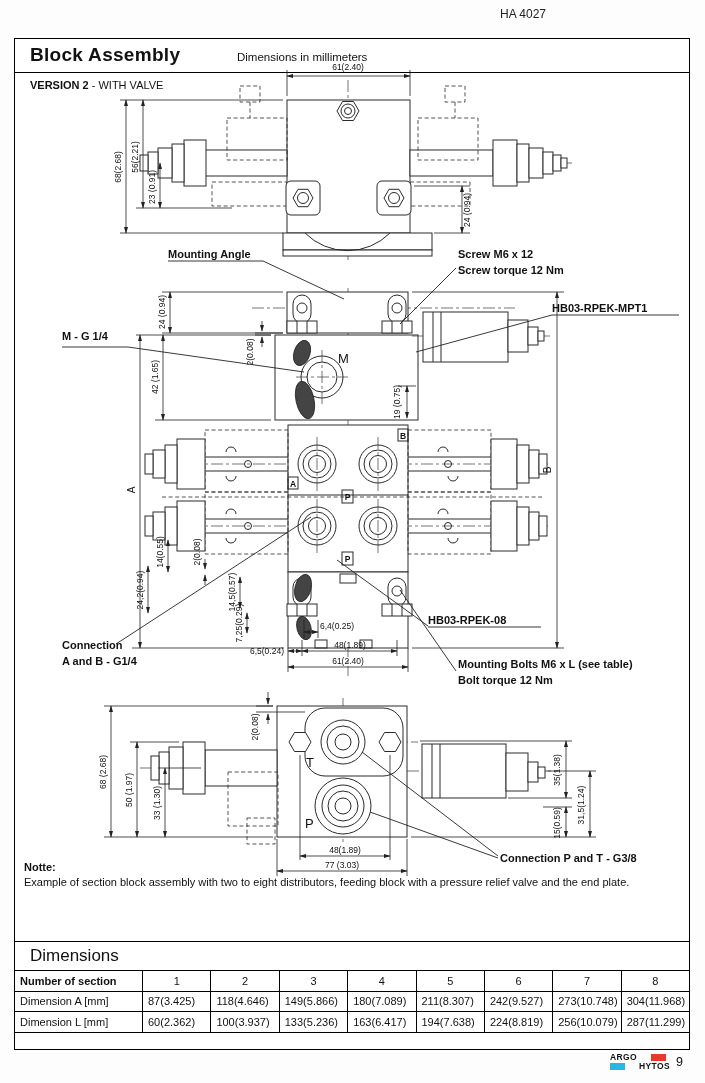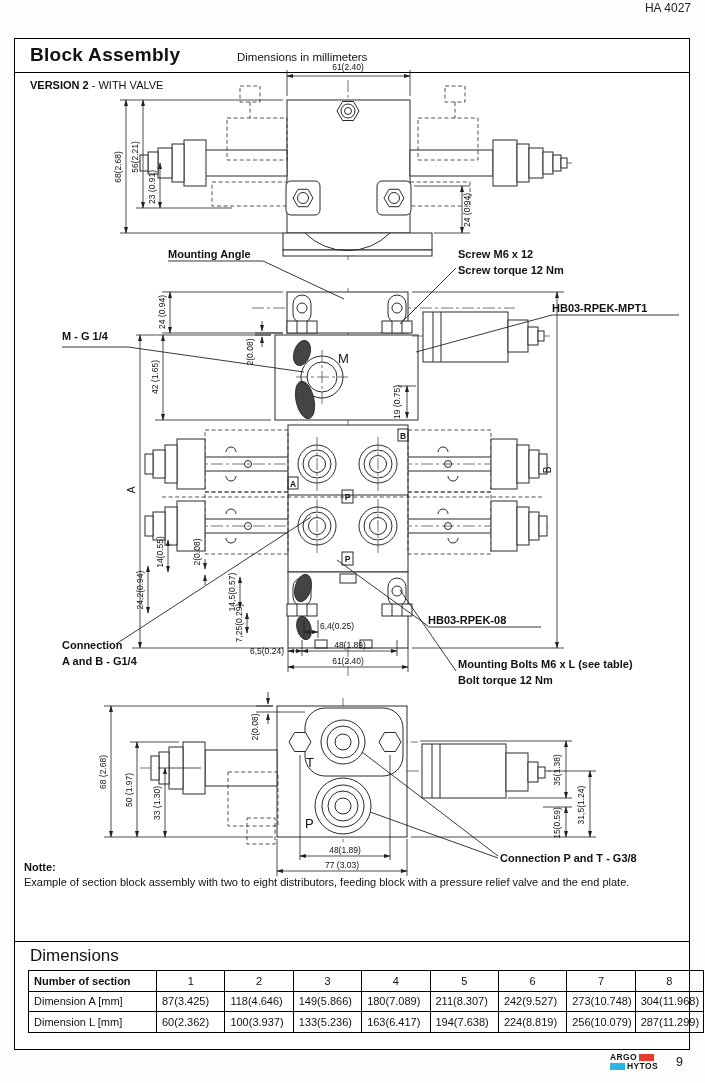--- a/index.html
+++ b/index.html
@@ -1,36 +1,36 @@
 <!DOCTYPE html>
 <html><head>
 <meta charset="utf-8">
 <style>
   html,body{margin:0;padding:0;}
   body{width:705px;height:1083px;position:relative;background:#fdfdfd;
        font-family:"Liberation Sans",sans-serif;color:#111;overflow:hidden;}
   .abs{position:absolute;}
-  #doc-ref{left:500px;top:1px;width:191px;text-align:right;font-size:12px;color:#222;}
+  #doc-ref{left:500px;top:7px;width:191px;text-align:left;font-size:12px;color:#222;}
   #outer-box{left:14px;top:38px;width:674px;height:1010px;border:1.6px solid #000;background:#fff;}
   #hdr-title{left:30px;top:44px;font-size:19px;font-weight:bold;letter-spacing:.3px;}
   #hdr-units{left:237px;top:51px;font-size:11.5px;}
   #hdr-line{left:14px;top:72px;width:675px;border-top:1.6px solid #000;height:0;}
   #version{left:30px;top:79px;font-size:11px;}
   #version b{font-weight:bold;}
   #note{left:24px;top:860px;width:655px;font-size:11px;line-height:15px;}
   #note .lbl{font-weight:bold;}
   #sec-line{left:14px;top:941px;width:675px;border-top:1.6px solid #000;height:0;}
   #dims-title{left:30px;top:946px;font-size:17px;font-weight:normal;}
-  #dims-table{left:28px;top:970px;width:676px;border-collapse:collapse;table-layout:fixed;}
+  #dims-table{left:14px;top:970px;width:676px;border-collapse:collapse;table-layout:fixed;}
   #dims-table td{border:1.2px solid #000;font-size:11px;height:17.5px;padding:1px 5px;white-space:nowrap;overflow:hidden;}
   #dims-table col.c0{width:128px;}
   #dims-table .hd{font-weight:bold;}
   #dims-table .num{text-align:center;}
   #logo{left:610px;top:1053px;font-size:8.5px;font-weight:bold;line-height:8px;letter-spacing:.4px;}
-  #logo .r1,#logo .r2{display:flex;align-items:center;gap:2px;}
+  #logo .r1,#logo .r2{display:flex;align-items:center;gap:14px;}
   #logo .r2{margin-top:1px;}
   #logo .blk{width:15px;height:7px;display:inline-block;}
   #page-num{left:676px;top:1055px;font-size:12.5px;}
   svg{position:absolute;left:0;top:0;pointer-events:none;}
   svg .s{stroke:#2a2a2a;fill:none;stroke-width:1;}
   svg .sf{stroke:#2a2a2a;fill:#fff;stroke-width:1;}
   svg .d{stroke:#2a2a2a;fill:none;stroke-width:.8;stroke-dasharray:4 2.6;}
   svg .cl{stroke:#3a3a3a;fill:none;stroke-width:.7;stroke-dasharray:12 3 3 3;}
   svg .dm{stroke:#222;fill:none;stroke-width:.8;}
   svg .ld{stroke:#222;fill:none;stroke-width:.9;}

